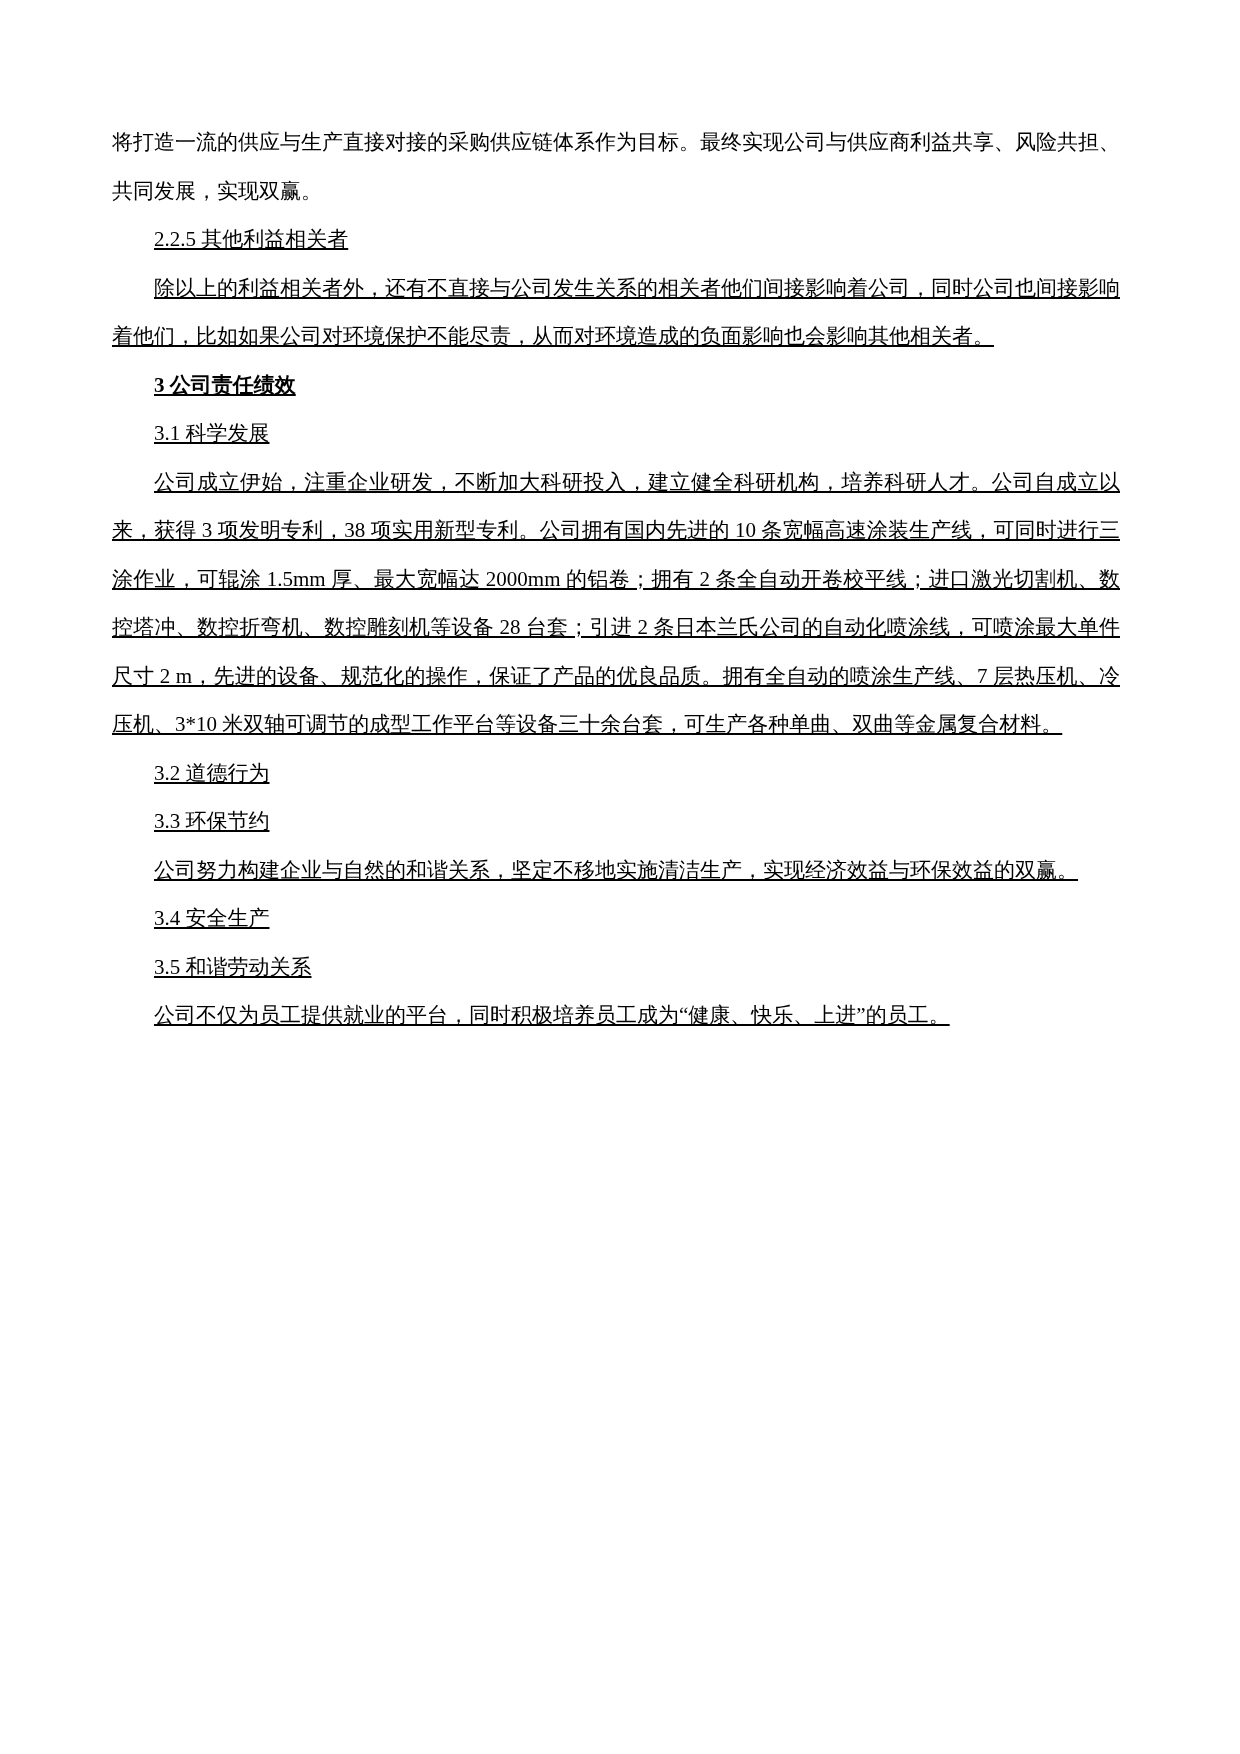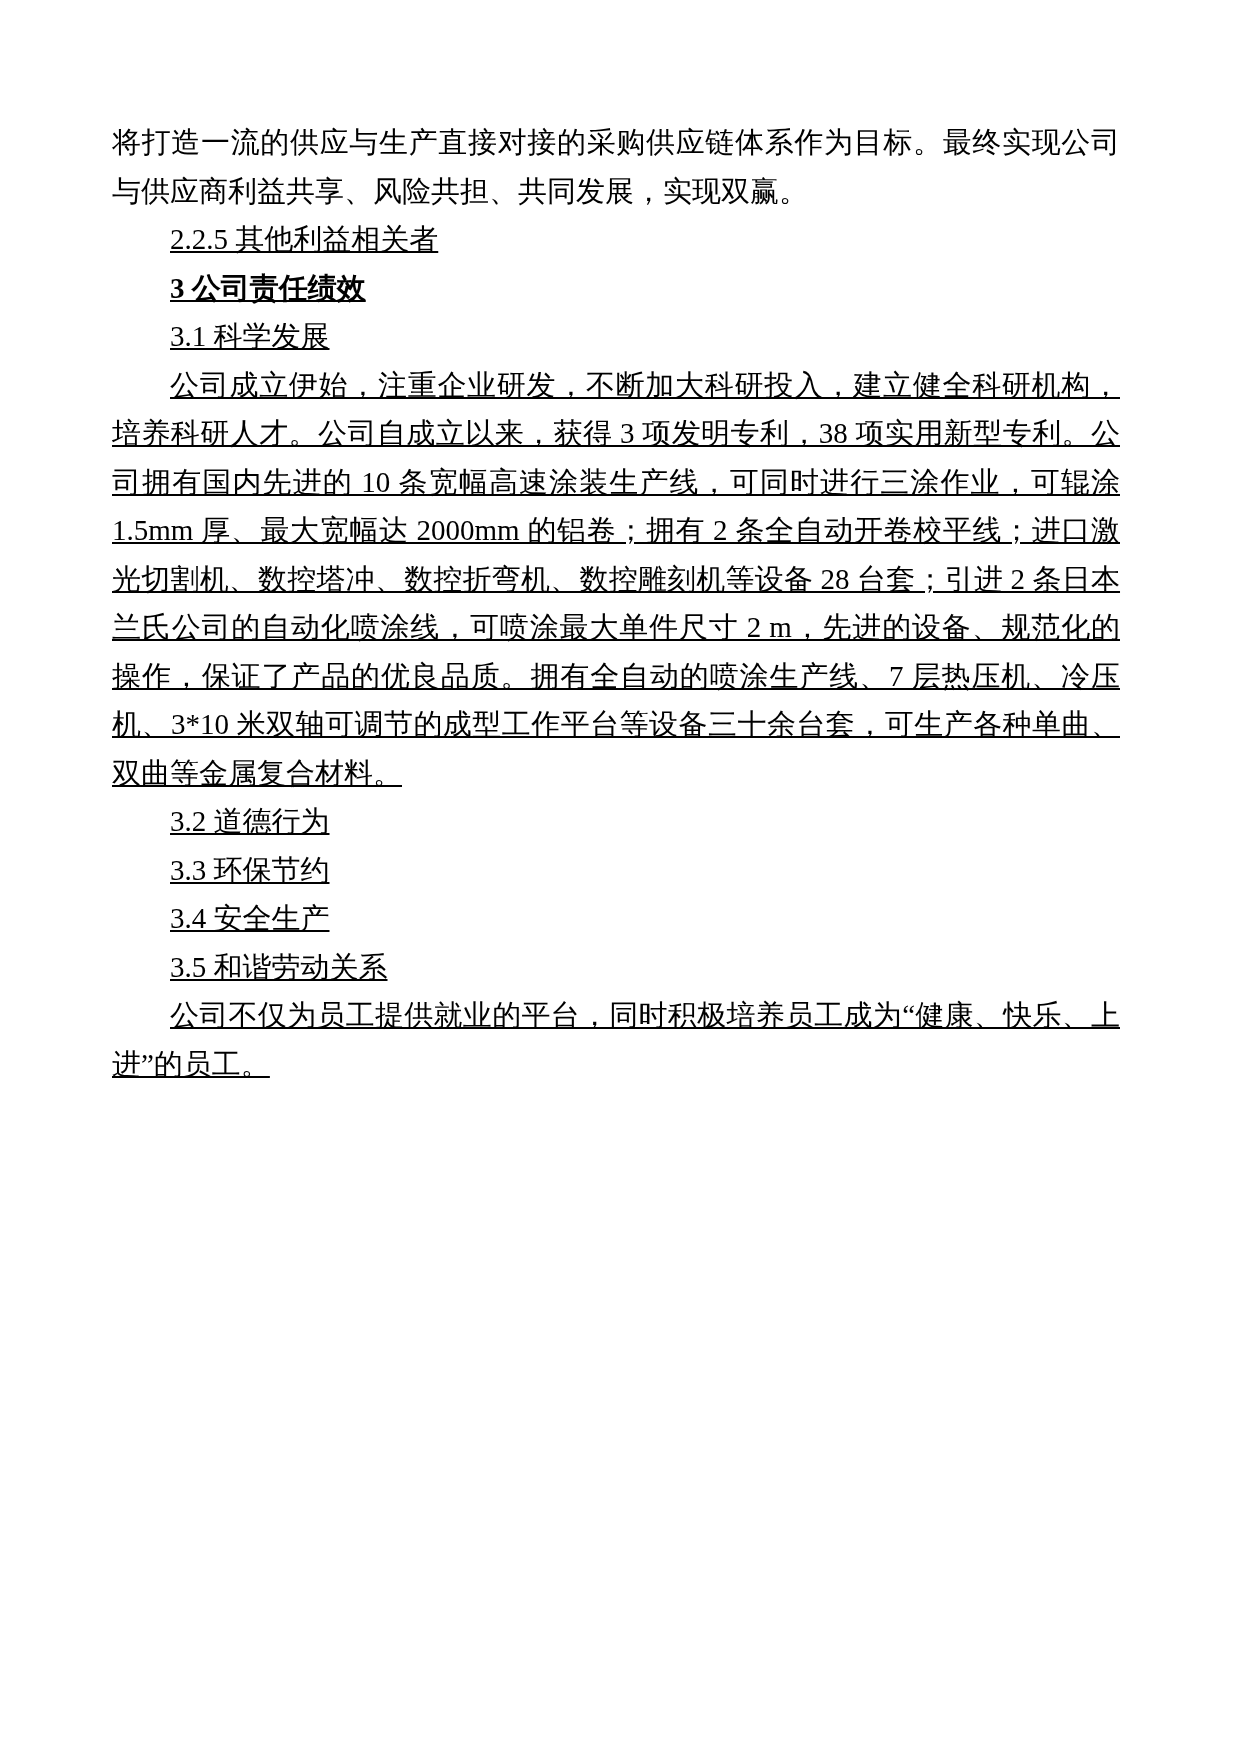--- a/index.html
+++ b/index.html
@@ -8,21 +8,21 @@
     background: #ffffff;
   }
   .page {
     position: relative;
     width: 1232px;
     height: 1754px;
     box-sizing: border-box;
     background: #ffffff;
     padding: 118px 112px 0 112px;
     font-family: "Liberation Serif", "DejaVu Serif", serif;
-    font-size: 29px;
+    font-size: 21px;
     color: #000000;
     overflow: hidden;
   }
   .page p {
     margin: 0;
     padding: 0;
     line-height: 48.5px;
     text-align: justify;
     text-justify: inter-ideograph;
   }
@@ -30,32 +30,34 @@
   .bold   { font-weight: 700; }
 </style>
 </head>
 <body>
 
 <div class="page">
   <p class="body">将打造一流的供应与生产直接对接的采购供应链体系作为目标。最终实现公司与供应商利益共享、风险共担、共同发展，实现双赢。</p>
 
   <p class="indent">2.2.5 其他利益相关者</p>
 
+  <p class="indent">除以上的利益相关者外，还有不直接与公司发生关系的相关者他们间接影响着公司，同时公司也间接影响着他们，比如如果公司对环境保护不能尽责，从而对环境造成的负面影响也会影响其他相关者。</p>
 
   <p class="indent bold">3 公司责任绩效</p>
 
   <p class="indent">3.1 科学发展</p>
 
   <p class="indent">公司成立伊始，注重企业研发，不断加大科研投入，建立健全科研机构，培养科研人才。公司自成立以来，获得 3 项发明专利，38 项实用新型专利。公司拥有国内先进的 10 条宽幅高速涂装生产线，可同时进行三涂作业，可辊涂 1.5mm 厚、最大宽幅达 2000mm 的铝卷；拥有 2 条全自动开卷校平线；进口激光切割机、数控塔冲、数控折弯机、数控雕刻机等设备 28 台套；引进 2 条日本兰氏公司的自动化喷涂线，可喷涂最大单件尺寸 2 m，先进的设备、规范化的操作，保证了产品的优良品质。拥有全自动的喷涂生产线、7 层热压机、冷压机、3*10 米双轴可调节的成型工作平台等设备三十余台套，可生产各种单曲、双曲等金属复合材料。</p>
 
   <p class="indent">3.2 道德行为</p>
 
 
   <p class="indent">3.3 环保节约</p>
 
+  <p class="indent">公司努力构建企业与自然的和谐关系，坚定不移地实施清洁生产，实现经济效益与环保效益的双赢。</p>
 
 
   <p class="indent">3.4 安全生产</p>
 
 
   <p class="indent">3.5 和谐劳动关系</p>
 
   <p class="indent">公司不仅为员工提供就业的平台，同时积极培养员工成为“健康、快乐、上进”的员工。</p>
 </div>
 

